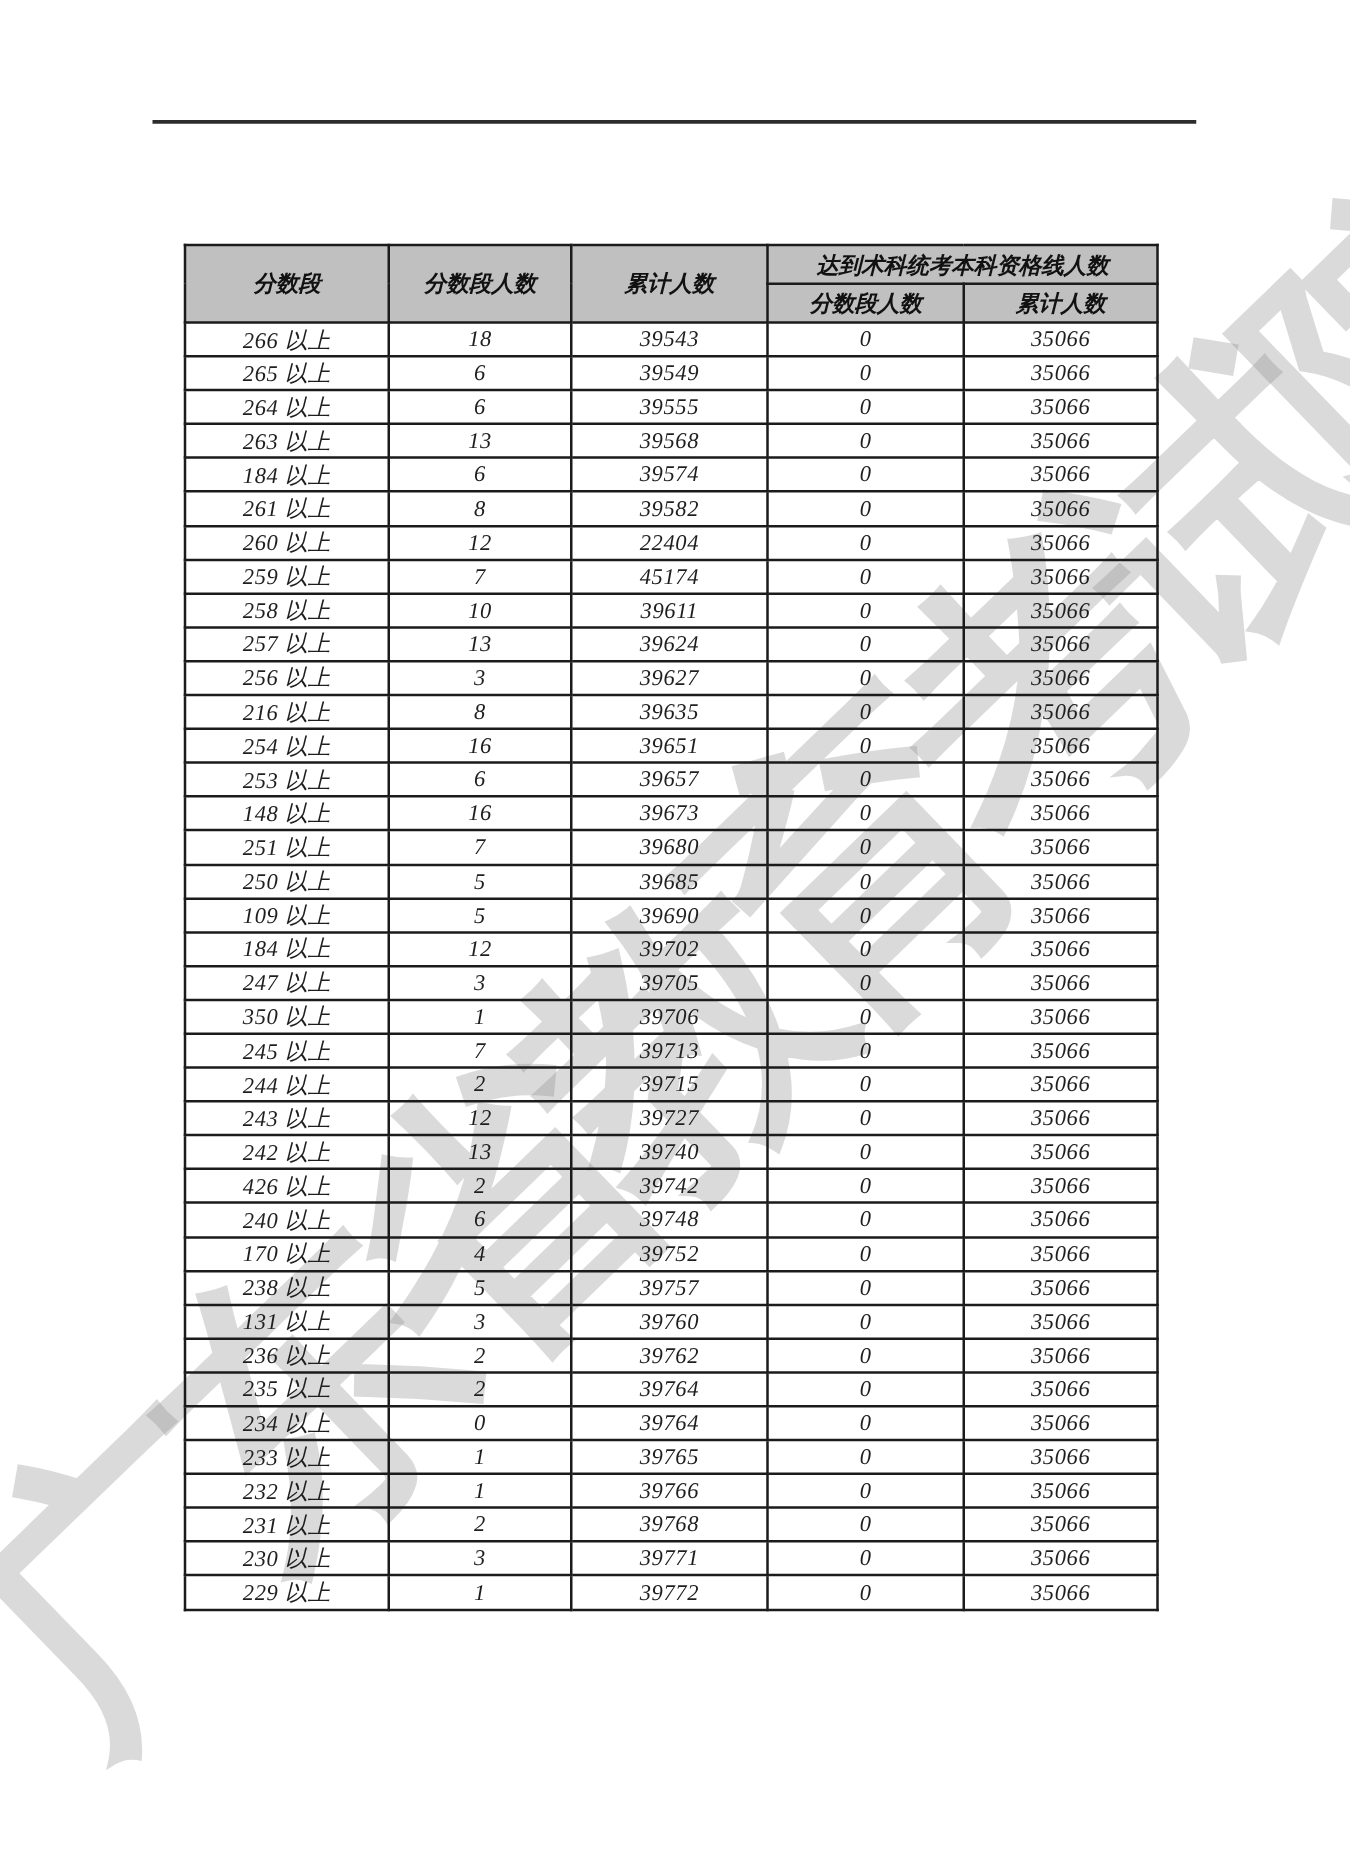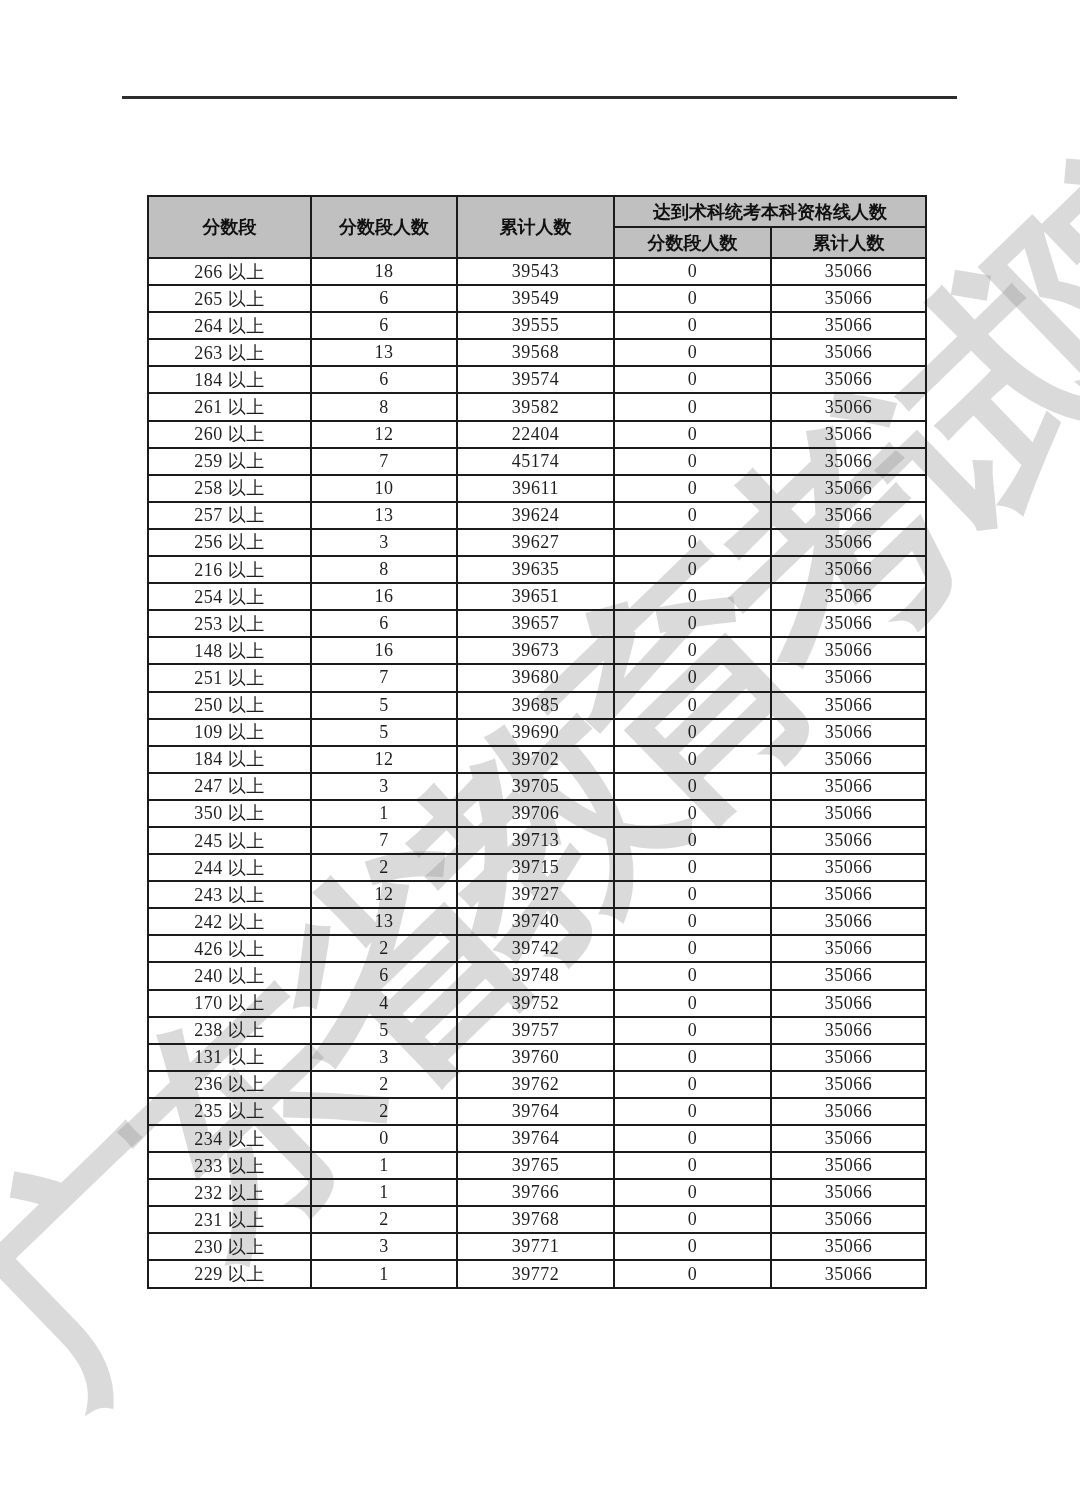--- a/index.html
+++ b/index.html
@@ -18,21 +18,21 @@
     transform:rotate(-44deg);
     font-size:238px;letter-spacing:-34px;font-weight:bold;
     color:rgba(148,148,148,0.34);
     z-index:0;pointer-events:none;
     font-family:"Liberation Serif","DejaVu Serif",serif;
   }
   table.score-table{
     position:absolute;left:147px;top:195px;width:778px;
     border-collapse:collapse;table-layout:fixed;
     z-index:1;background:transparent;
-    font-size:18px;color:#1e1e1e;
+    font-size:18px;color:#1e1e1e;font-style:italic;
   }
   .score-table th,.score-table td{
     border:2px solid #1b1b1b;
     text-align:center;vertical-align:middle;
     padding:0;
   }
   .score-table th{
     background:#c0c0c0;
     font-weight:bold;
     height:29px;

